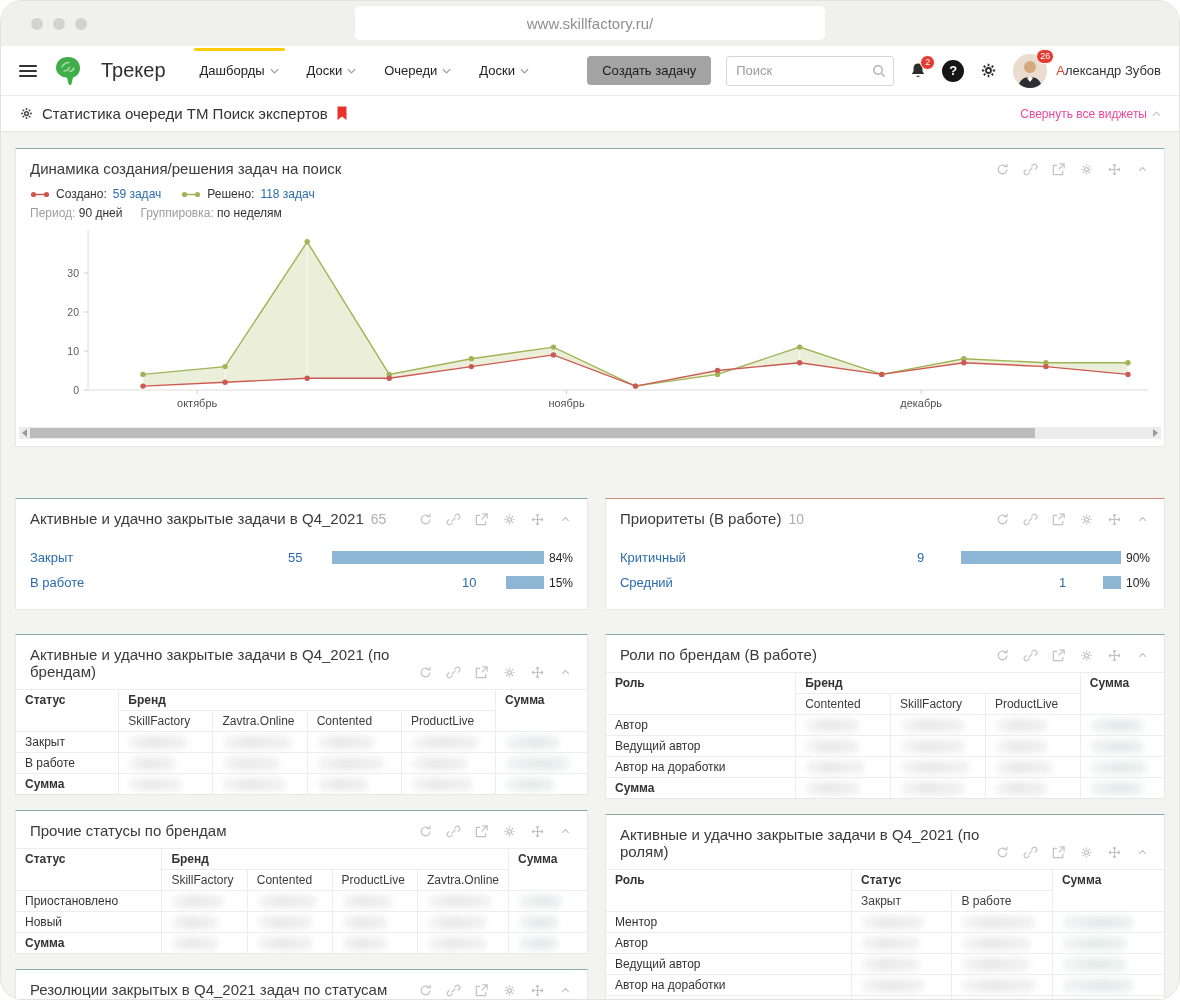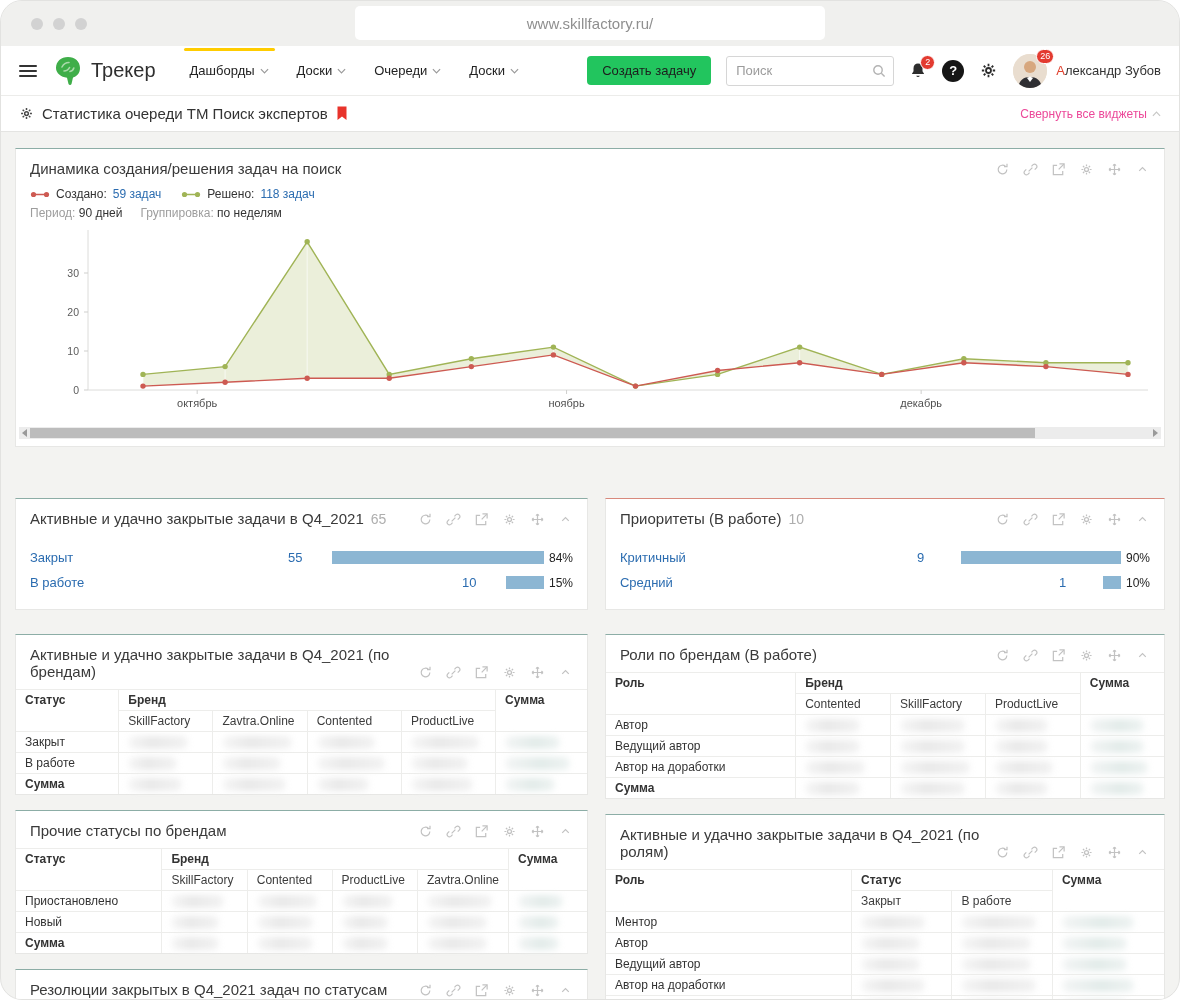--- a/index.html
+++ b/index.html
@@ -12,27 +12,27 @@
   .dots { display:flex; gap:10px; margin-left:30px; }
   .dot { width:12px; height:12px; border-radius:50%; background:#d2d2d2; }
   .urlbar { position:absolute; left:50%; transform:translateX(-50%); top:5px; width:470px; height:34px;
             background:#ffffff; border-radius:5px; display:flex; align-items:center; justify-content:center;
             color:#8f8f8f; font-size:15px; }
 
   
   .appheader { height:50px; background:#fff; display:flex; align-items:center; padding:0 18px; border-bottom:1px solid #ececea; position:relative; }
   .burger { width:18px; display:flex; flex-direction:column; gap:3px; cursor:pointer; margin-right:16px; }
   .burger div { height:2px; background:#333; border-radius:1px; }
-  .logo-wrap { display:flex; align-items:center; gap:8px; margin-right:34px; }
+  .logo-wrap { display:flex; align-items:center; gap:18px; margin-right:34px; }
   .logo-name { font-size:20px; color:#2f2f2f; }
   .nav { display:flex; gap:28px; height:50px; align-items:center; }
   .nav-item { position:relative; display:flex; align-items:center; gap:5px; font-size:13px; color:#222; height:50px; cursor:pointer; }
   .nav-item.active::after { content:""; position:absolute; top:2px; left:-6px; right:-6px; height:3px; background:#fc0; border-radius:2px; }
   .hdr-right { margin-left:auto; display:flex; align-items:center; gap:15px; }
-  .btn-create { background:#22c55e; border:none; border-radius:4px; padding:7px 15px; font-size:13px; color:#1d1d1d; cursor:pointer; font-family:inherit; }
+  .btn-create { background:#a3a3a3; border:none; border-radius:4px; padding:7px 15px; font-size:13px; color:#1d1d1d; cursor:pointer; font-family:inherit; }
   .search { position:relative; }
   .search input { width:168px; height:30px; border:1px solid #d6d6d6; border-radius:3px; padding:0 28px 0 9px;
                   font-size:13px; color:#4d7c0f; font-family:inherit; }
   .search input::placeholder { color:#9b9b9b; }
   .search .mag { position:absolute; right:7px; top:7px; }
   .iconbtn { position:relative; cursor:pointer; display:flex; align-items:center; }
   .badge { position:absolute; top:-7px; right:-8px; background:#e33b30; color:#fff; font-size:9px; min-width:15px; height:15px;
            border-radius:8px; display:flex; align-items:center; justify-content:center; padding:0 3px; border:1px solid #fff; }
   .help-circle { width:22px; height:22px; border-radius:50%; background:#161616; color:#fff; font-size:13px; font-weight:bold;
                  display:flex; align-items:center; justify-content:center; }

